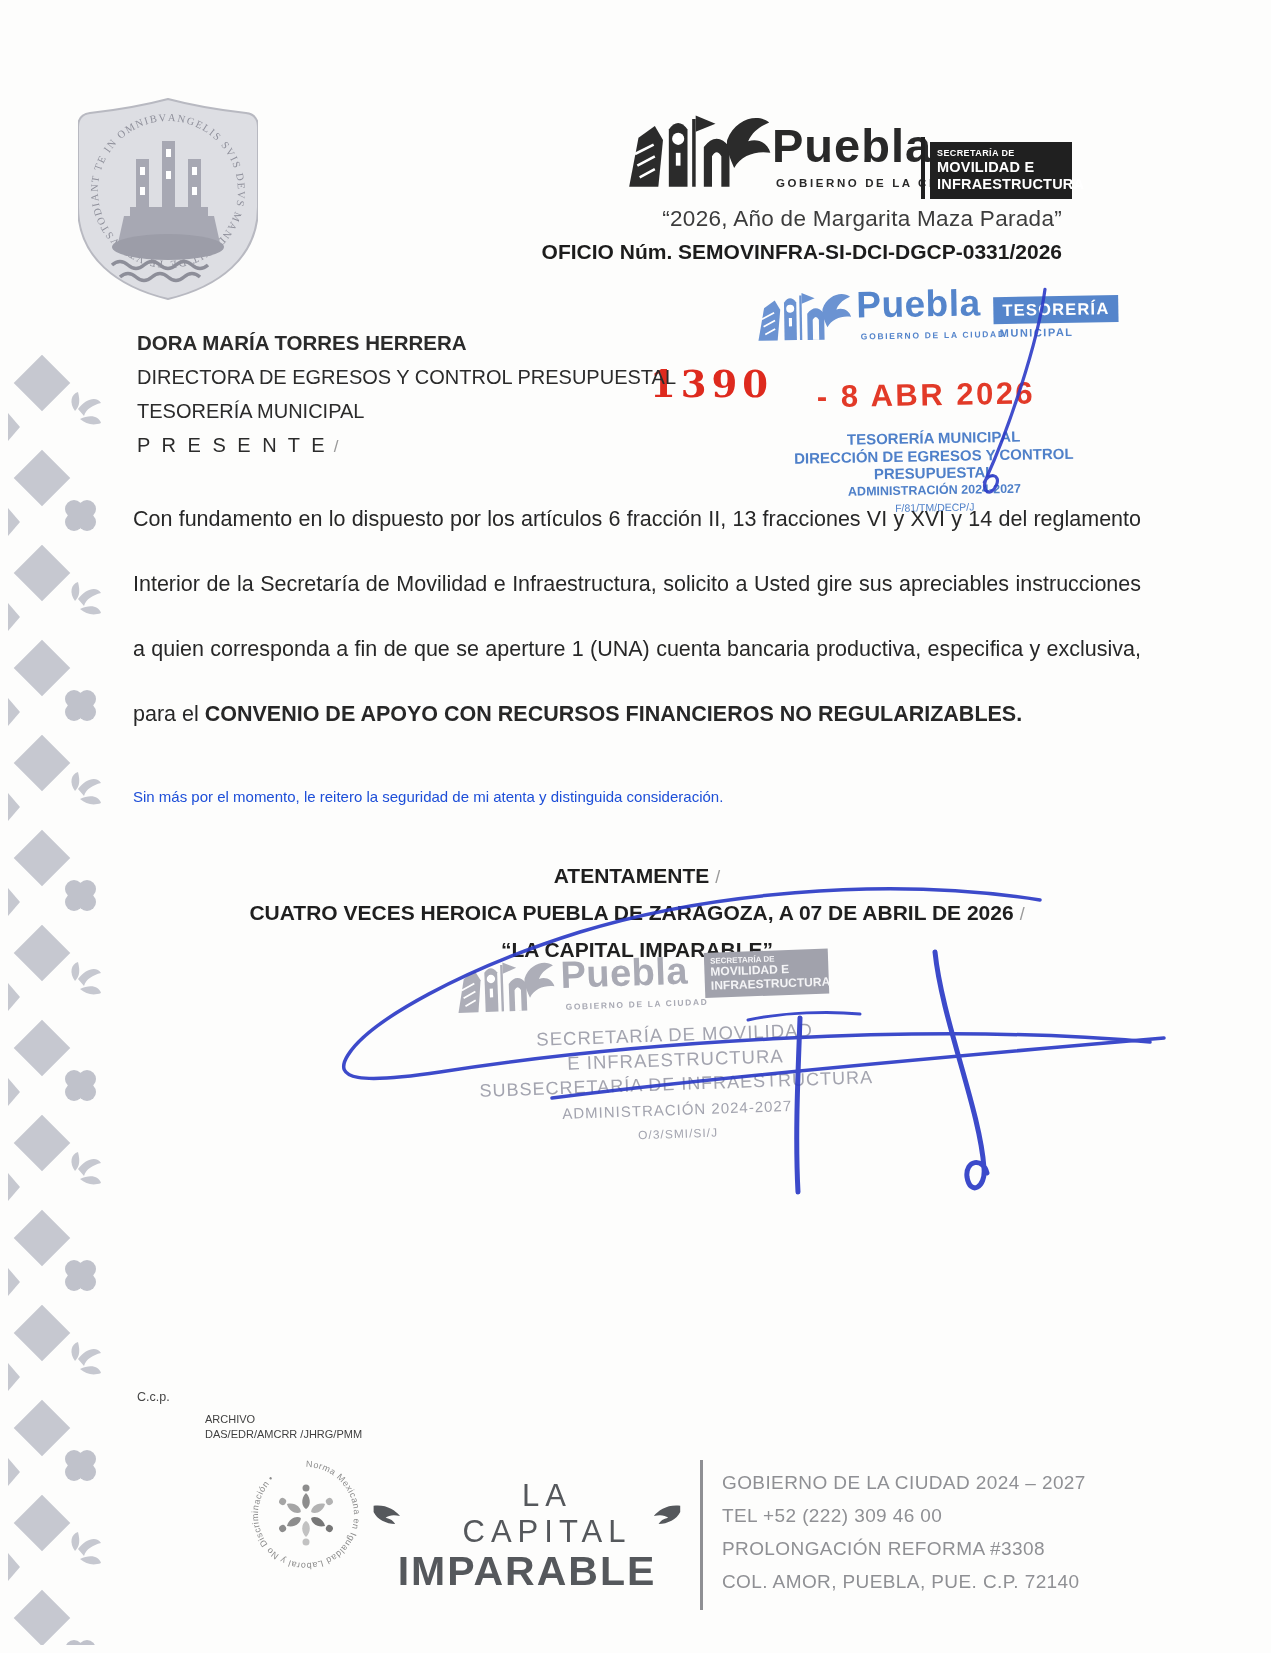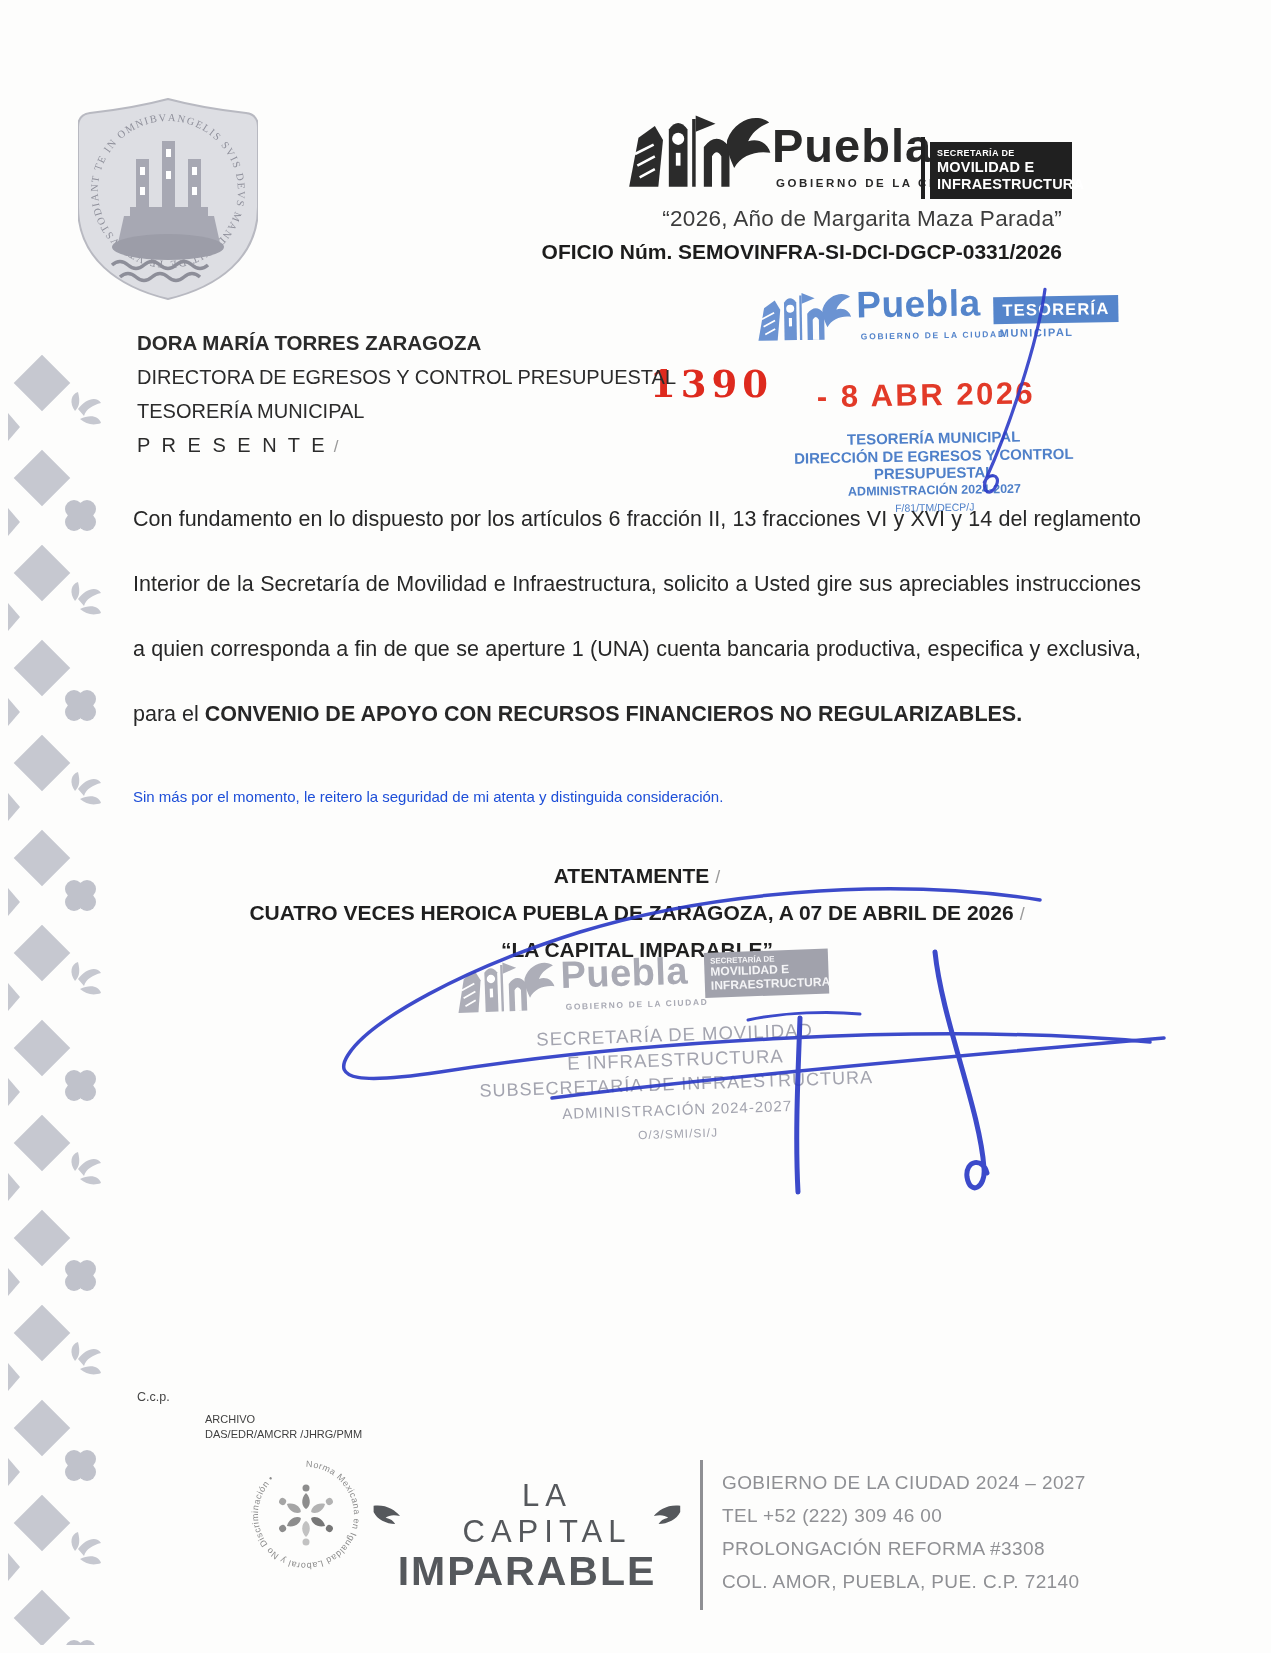--- a/index.html
+++ b/index.html
@@ -159,21 +159,21 @@
       <div style="font-size:15px;font-weight:bold;">PRESUPUESTAL</div>
       <div style="font-size:12.5px;font-weight:bold;">ADMINISTRACIÓN 2024-2027</div>
       <div style="font-size:10.5px;">F/81/TM/DECP/J</div>
     </div>
     <svg class="abs" style="left:0;top:0;" width="380" height="245" viewBox="0 0 380 245">
       <path d="M292,8 C284,62 252,150 230,196 C224,209 234,216 240,203 C245,192 232,190 228,200" stroke="#2c3bc6" stroke-width="3.2" fill="none" stroke-linecap="round" opacity=".9"></path>
     </svg>
   </div>
 
   <div class="abs recipient" style="left:137px;top:326px;">
-    <div class="name">DORA MARÍA TORRES ZARAGOZA</div>
+    <div class="name">DORA MARÍA TORRES HERRERA</div>
     <div>DIRECTORA DE EGRESOS Y CONTROL PRESUPUESTAL</div>
     <div>TESORERÍA MUNICIPAL</div>
     <div><span class="sal">P R E S E N T E</span><span class="slash">/</span></div>
   </div>
 
   <div class="abs bodytext" style="left:133px;top:487px;">
     <span>Con fundamento en lo dispuesto por los artículos 6 fracción II, 13 fracciones VI y XVI y 14 del reglamento Interior de la Secretaría de Movilidad e Infraestructura, solicito a Usted gire sus apreciables instrucciones a quien corresponda a fin de que se aperture 1 (UNA) cuenta bancaria productiva, especifica y exclusiva, para el </span><span class="b">CONVENIO DE APOYO CON RECURSOS FINANCIEROS NO REGULARIZABLES</span><span class="b">.</span>
   </div>
 
   <div class="abs p2" style="left:133px;top:788px;">Sin más por el momento, le reitero la seguridad de mi atenta y distinguida consideración.</div>

